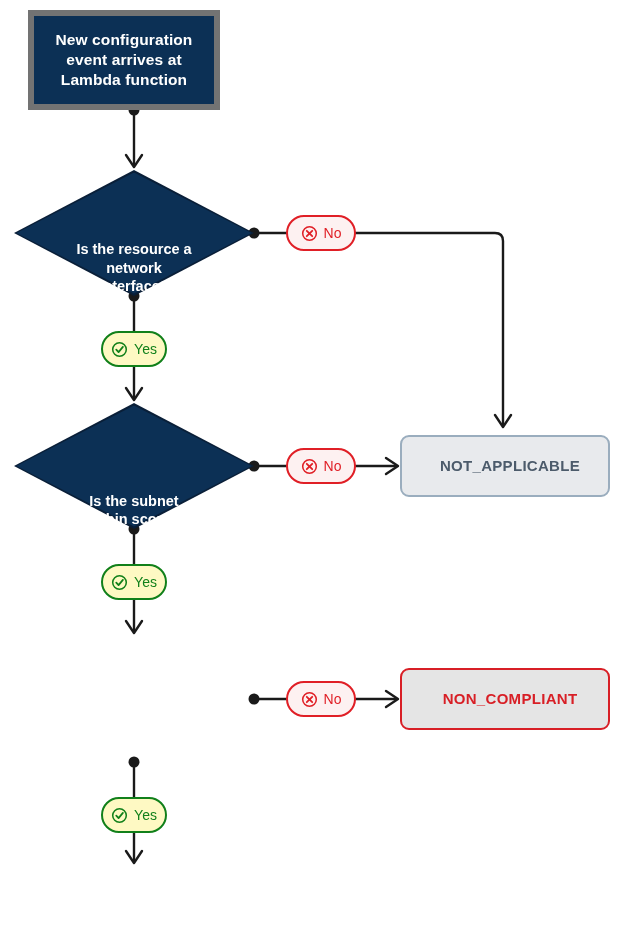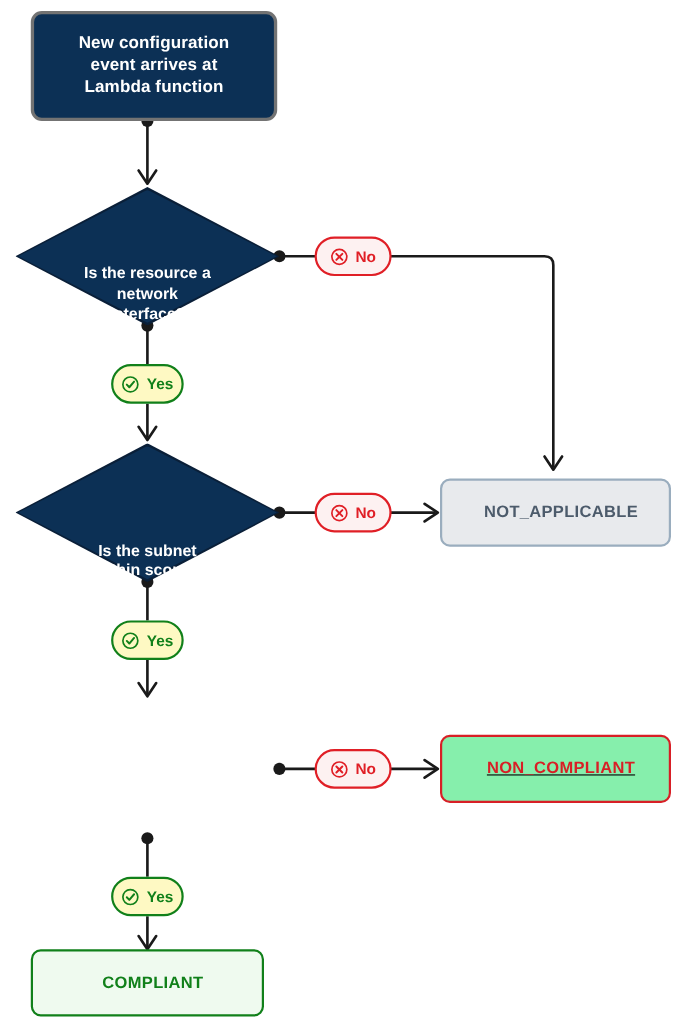--- a/index.html
+++ b/index.html
@@ -25,25 +25,25 @@
     line-height: 1.28;
     text-align: center;
     pointer-events: none;
   }
 
   
   .start-box {
     position: absolute;
     left: 28px;
     top: 10px;
-    width: 224px;
+    width: 192px;
     height: 100px;
     background: #0c3055;
-    border: 3px solid #737373;
-    border-radius: 10px;
+    border: 6px solid #737373;
+    border-radius: 0;
     display: flex;
     align-items: center;
     justify-content: center;
     box-sizing: border-box;
   }
   .start-box .node-label {
     color: #ffffff;
     font-size: 15.5px;
     font-weight: bold;
     letter-spacing: .1px;
@@ -109,23 +109,22 @@
     background: #e8eaed;
     border-color: #9aadbe;
   }
   .outcome-na .node-label { color: #4c5b6b; }
 
   .outcome-nc {
     left: 400px;
     top: 668px;
     width: 210px;
     height: 62px;
-    background: #86efac;
+    background: #e5e5e5;
     border-color: #d81f26;
-    text-decoration: underline;
   }
   .outcome-nc .node-label { color: #d81f26; }
 
   .outcome-c {
     left: 28px;
     top: 863px;
     width: 212px;
     height: 61px;
     background: #effaef;
     border-color: #11801a;
@@ -141,21 +140,21 @@
     gap: 6px;
     box-sizing: border-box;
     border-width: 2.2px;
     border-style: solid;
     border-radius: 999px;
     height: 36px;
     z-index: 5;
   }
   .pill-text {
     font-size: 14px;
-    font-weight: bold;
+    font-weight: normal;
     line-height: 1;
   }
   .pill-no {
     width: 70px;
     background: #fdf1f1;
     border-color: #e01f26;
   }
   .pill-no .pill-text { color: #e01f26; }
   .pill-yes {
     width: 66px;
@@ -258,23 +257,20 @@
 
 
   <div class="outcome-box outcome-na">
     <div class="node-label">NOT_APPLICABLE</div>
   </div>
 
   <div class="outcome-box outcome-nc">
     <div class="node-label">NON_COMPLIANT</div>
   </div>
 
-  <div class="outcome-box outcome-c">
-    <div class="node-label">COMPLIANT</div>
-  </div>
 
   <div class="pill pill-no" style="left:286px; top:215px;">
     <svg class="pill-icon" width="17" height="17" viewBox="0 0 20 20" xmlns="http://www.w3.org/2000/svg">
       <circle cx="10" cy="10" r="8" fill="none" stroke="#e01f26" stroke-width="1.8"></circle>
       <line x1="6.8" y1="6.8" x2="13.2" y2="13.2" stroke="#e01f26" stroke-width="2.1" stroke-linecap="round"></line>
       <line x1="13.2" y1="6.8" x2="6.8" y2="13.2" stroke="#e01f26" stroke-width="2.1" stroke-linecap="round"></line>
     </svg>
     <span class="pill-text">No</span>
   </div>
 

